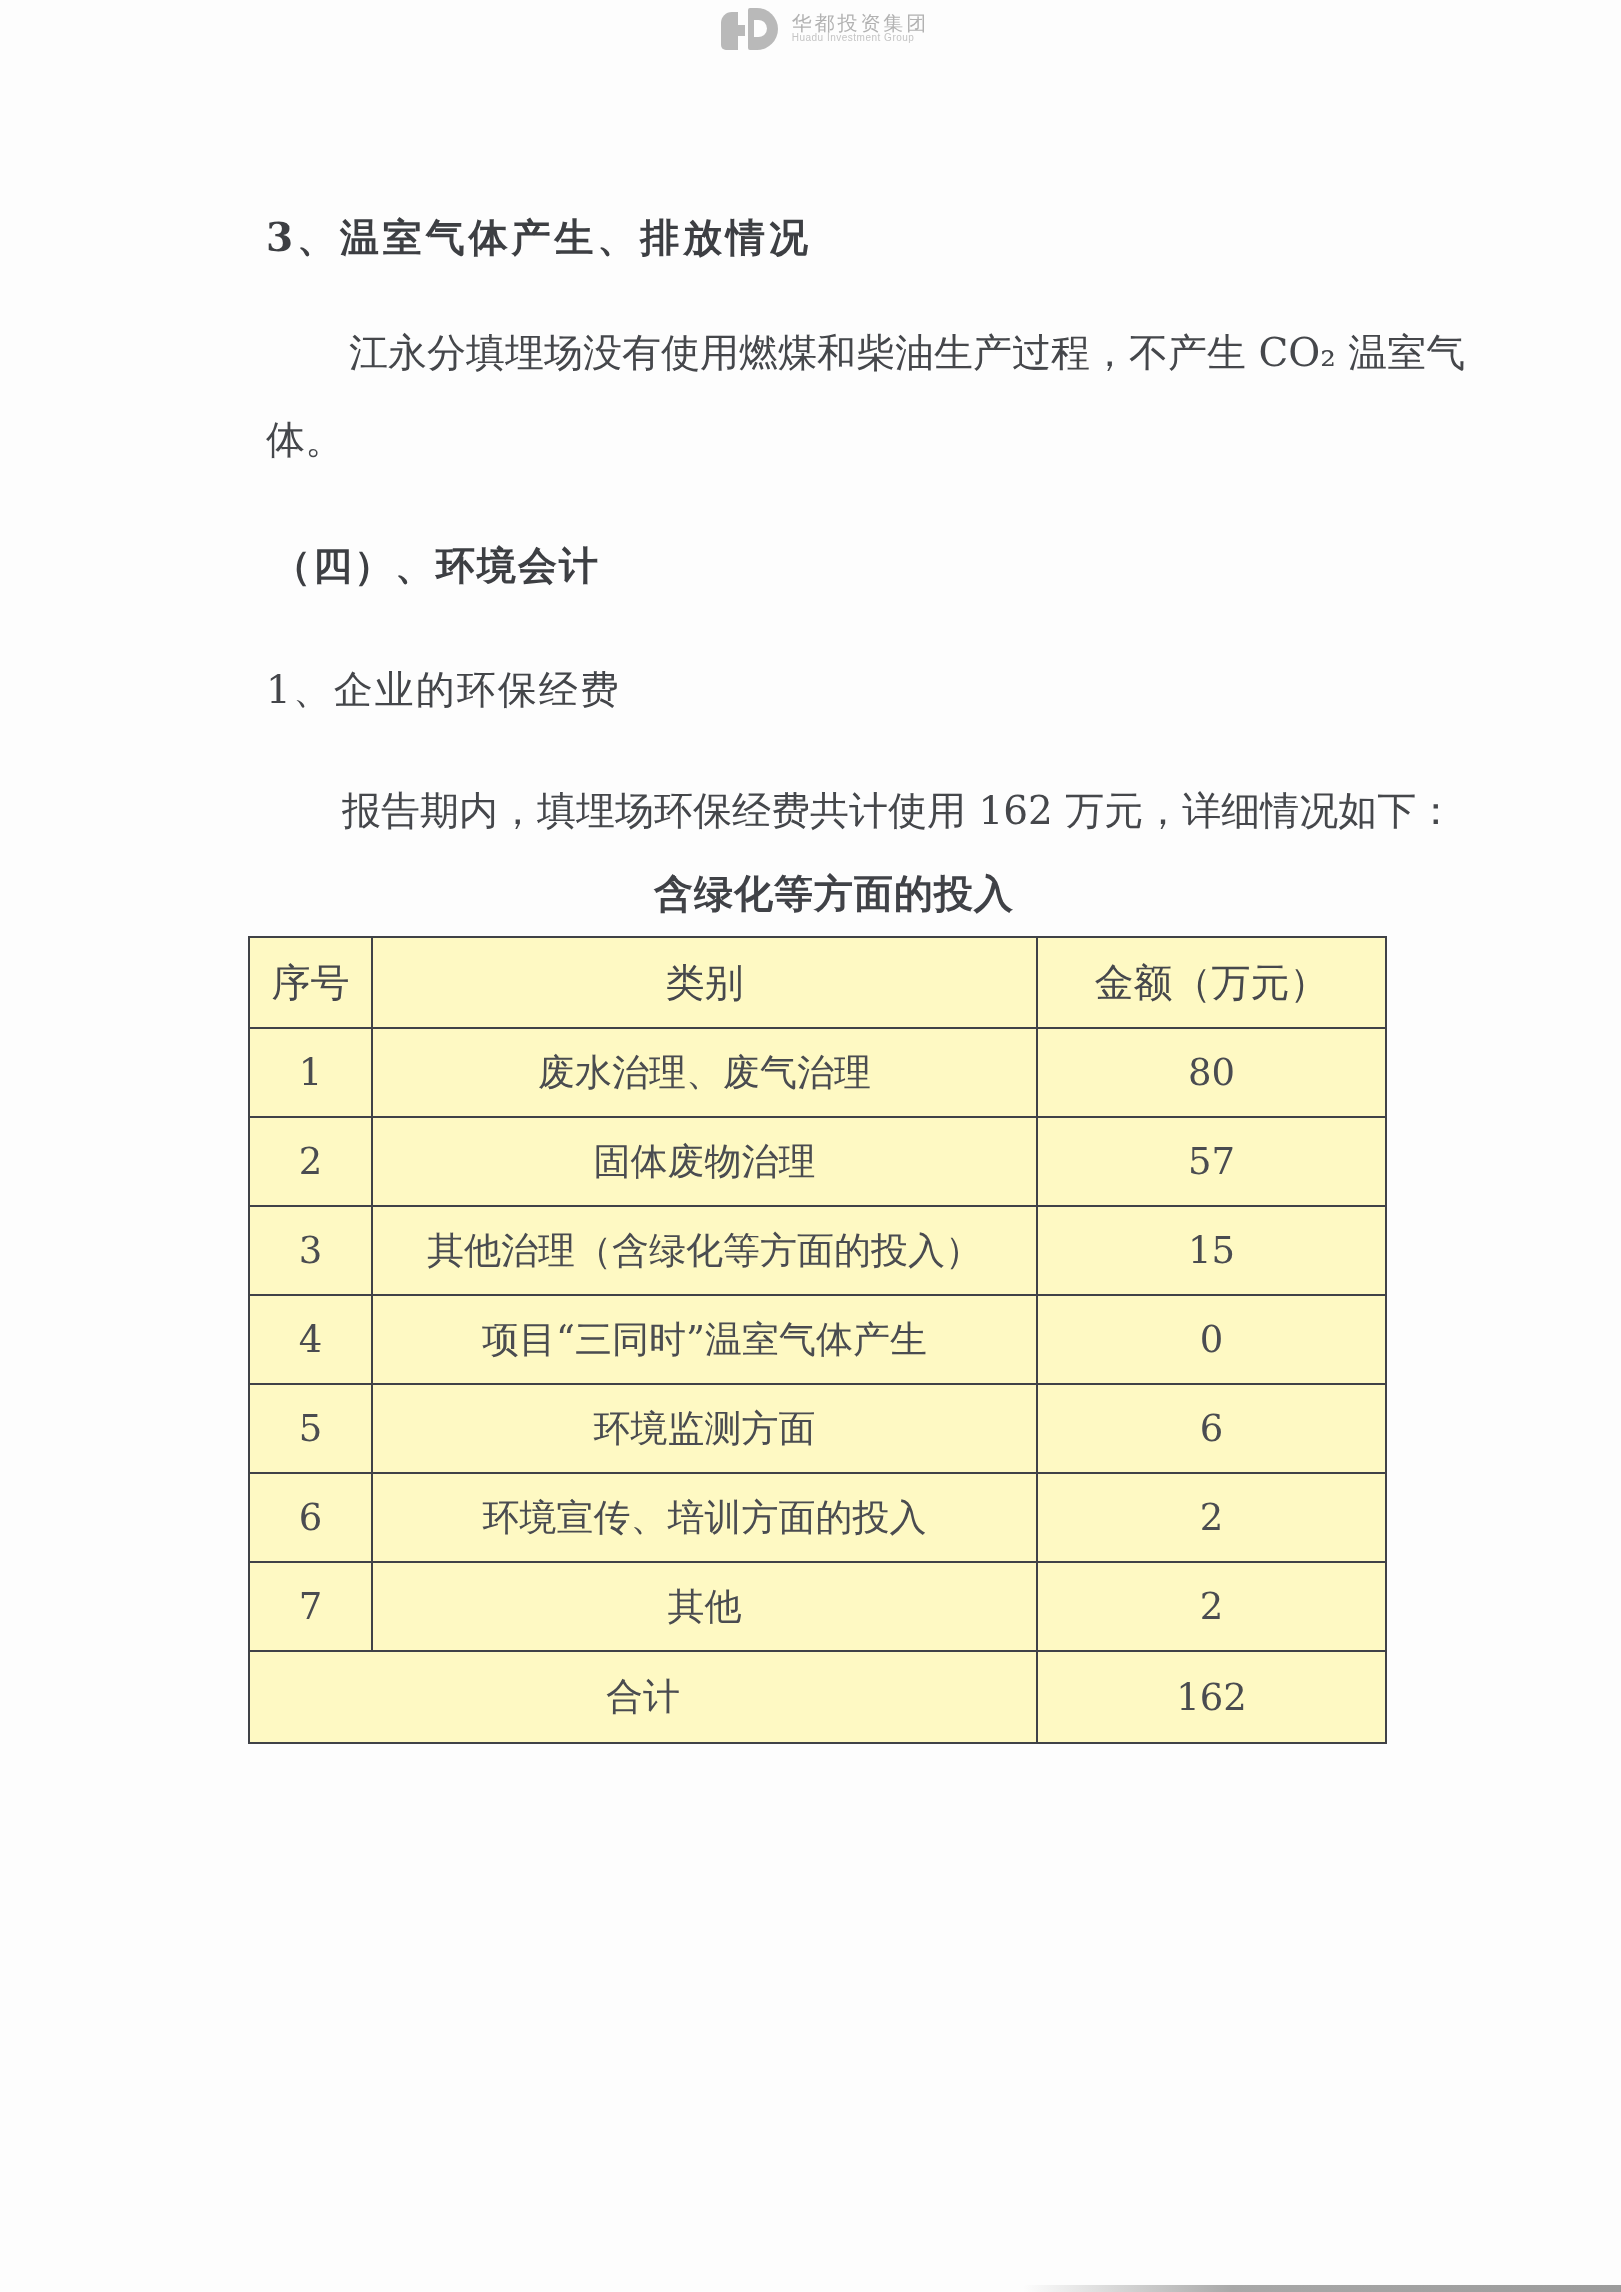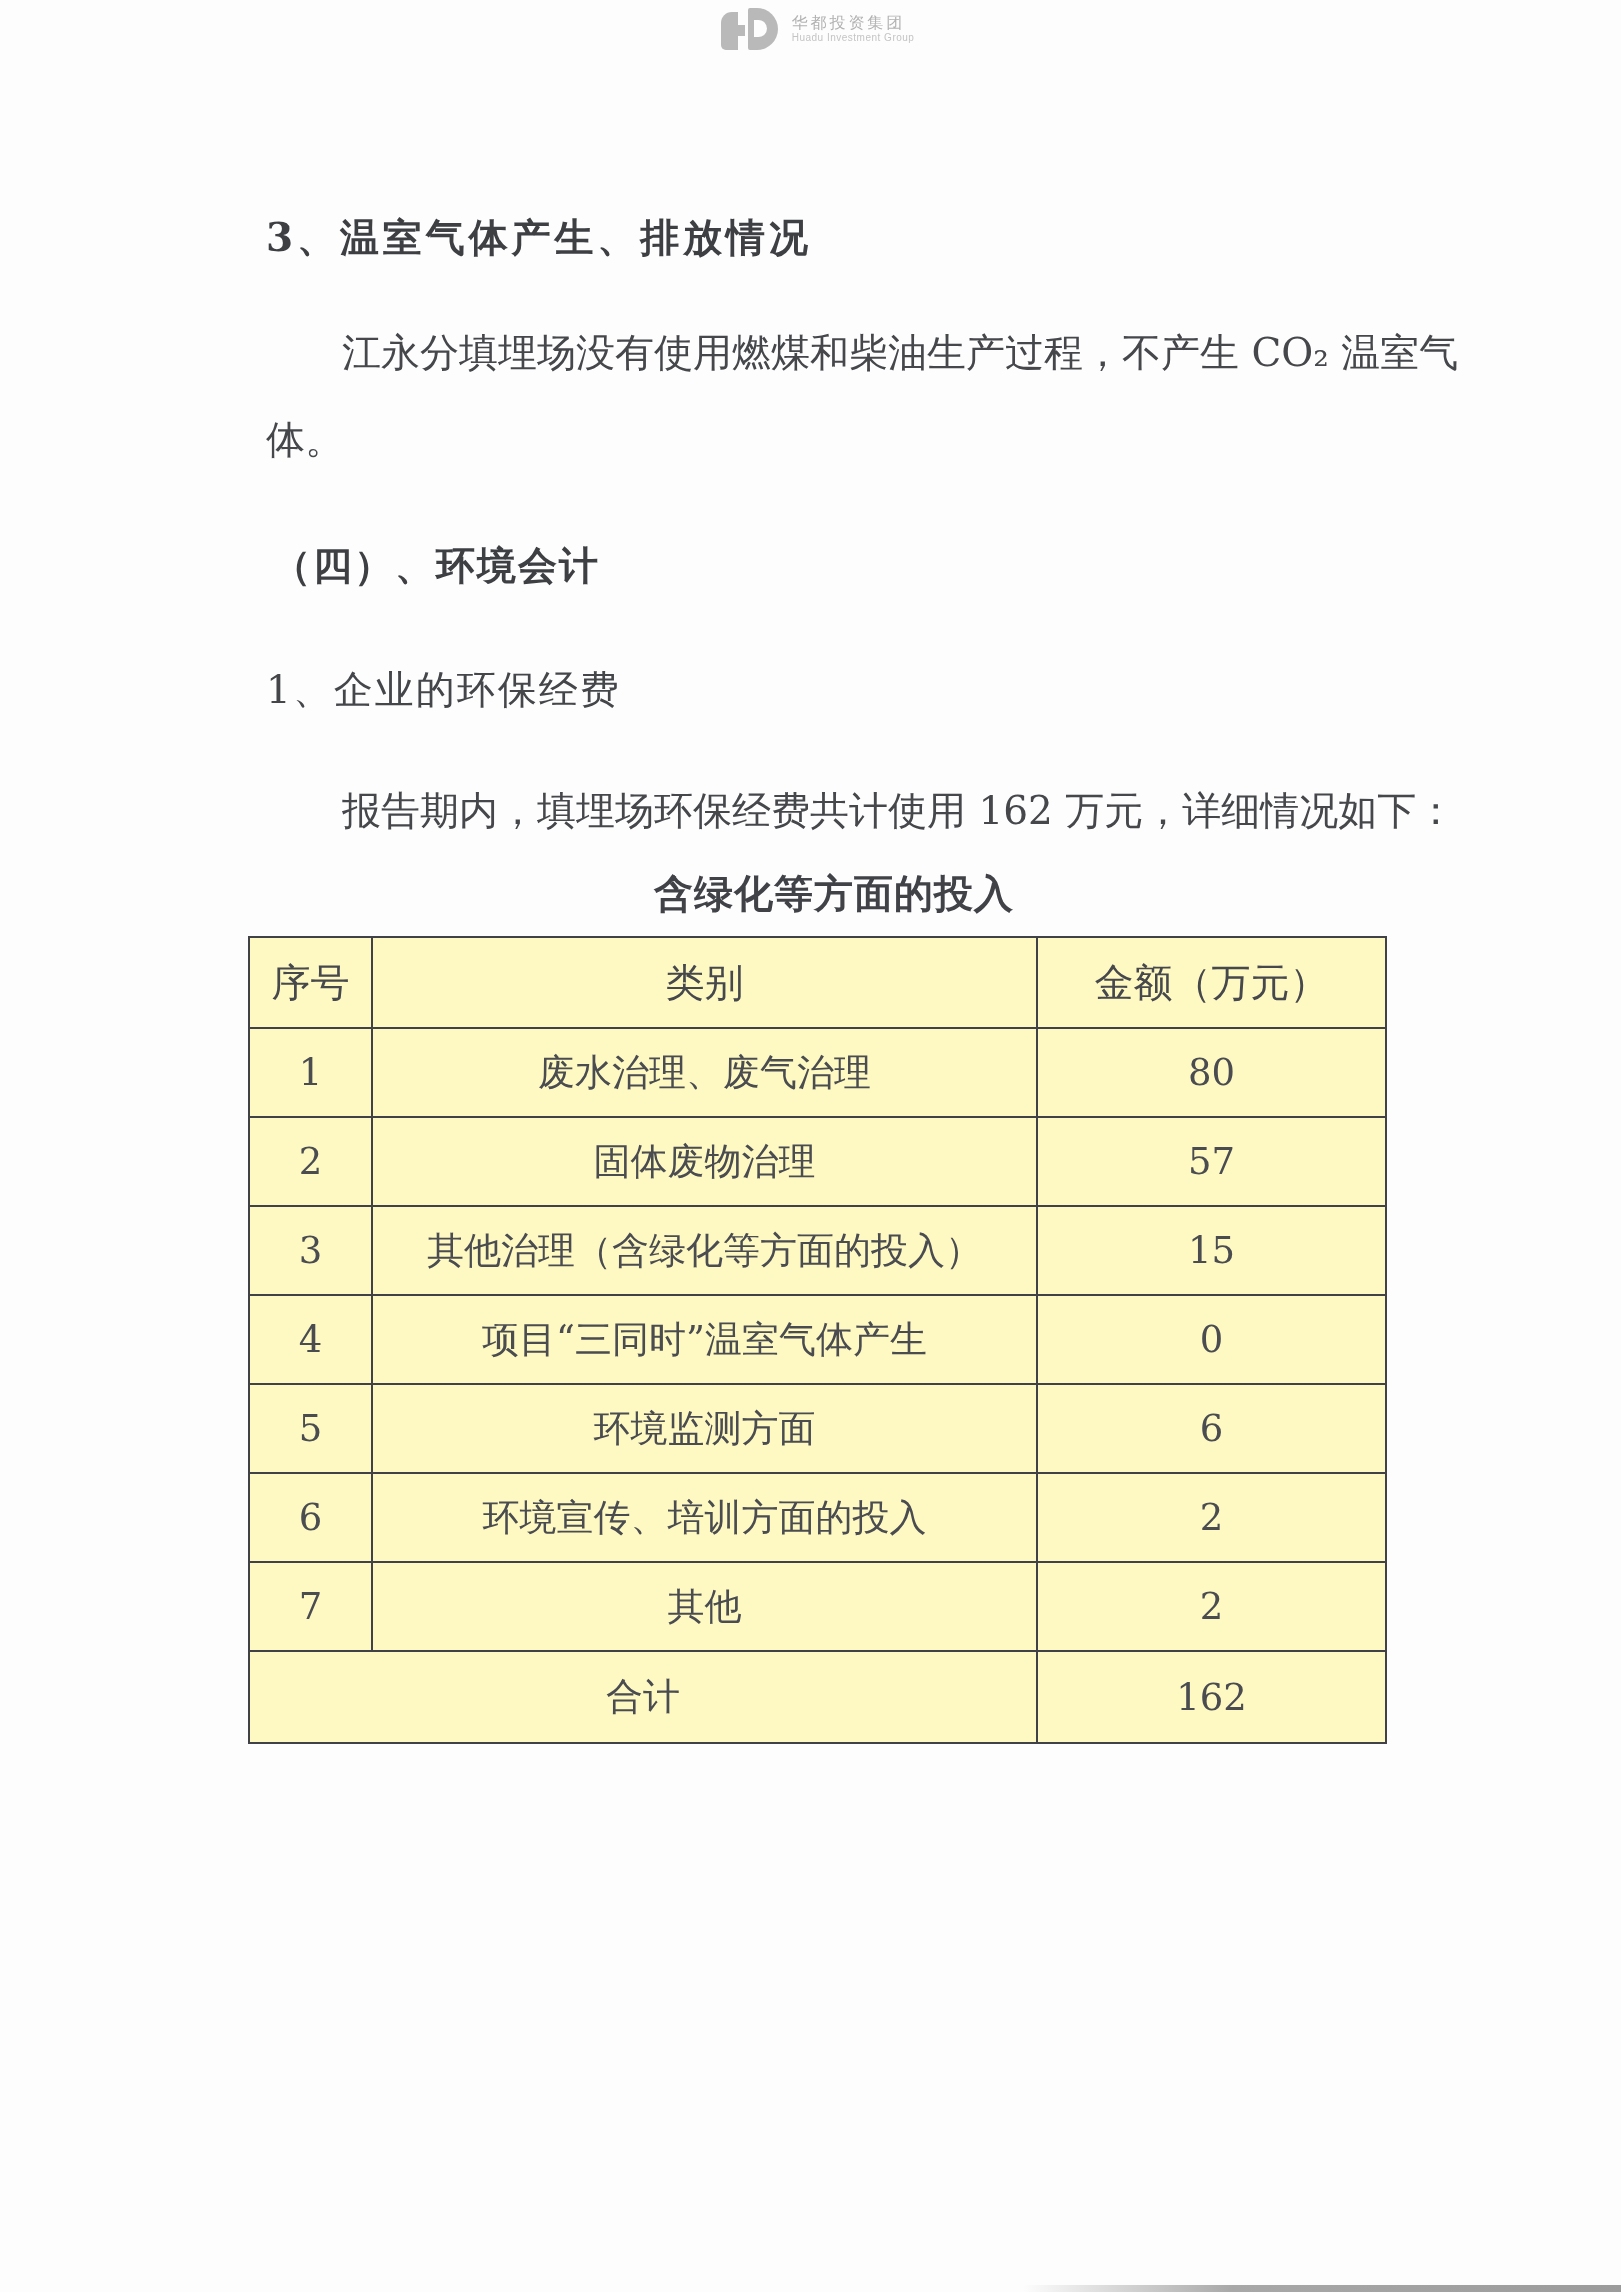--- a/index.html
+++ b/index.html
@@ -15,29 +15,29 @@
   }
 
   
   .logo { position:absolute; left:721px; top:7.8px; display:flex; align-items:flex-start; }
   .logo-mark { position:relative; width:57px; height:43px; margin-right:13.7px; }
   .logo-mark .stem  { position:absolute; left:0;  top:3.9px;  width:16.7px; height:38px; background:#b9b9b9; border-radius:10.8px 0 0 4.9px; }
   .logo-mark .cross { position:absolute; left:16.7px; top:17.6px; width:7.8px;  height:10.8px; background:#b9b9b9; }
   .logo-mark .dee   { position:absolute; left:26.5px; top:0;   width:30px; height:42px; background:#b9b9b9; border-radius:2px 21.6px 21.6px 2px; }
   .logo-mark .dee-hole { position:absolute; left:33px; top:12.7px; width:12.7px; height:16.7px; background:#fdfdfd; border-radius:0 8.8px 8.8px 0; }
   .logo-text { padding-top:5.9px; font-family:"Liberation Sans", sans-serif; }
-  .logo-zh { font-size:16px; letter-spacing:2.9px; color:#b2b2b2; line-height:18.6px; }
+  .logo-zh { font-size:20px; letter-spacing:2.9px; color:#b2b2b2; line-height:18.6px; }
   .logo-en { font-size:10px; letter-spacing:0.5px; color:#c4c4c4; line-height:12.7px; }
 
   
   .tblock { position:absolute; white-space:nowrap; }
   .h-bold { font-weight:700; color:#3d3f43; }
   .fs40 { font-size:39px; line-height:47px;margin-left:19px; }
   .heading3   { left:247px; top:214px; letter-spacing:3.9px; }
-  .para1-l1   { left:323px; top:329px; }
+  .para1-l1   { left:330px; top:329px; }
   .para1-l2   { left:247px; top:416px; }
   .heading4   { left:253px; top:542px; letter-spacing:2px; }
   .sub1       { left:247px; top:666px; letter-spacing:2px; color:#44464a; }
   .para2      { left:323px; top:787px; }
   .table-title{ left:248px; top:870px; width:1134px; text-align:center; white-space:nowrap;
                 font-weight:600; color:#404247; letter-spacing:1px; }
 
   
   .etable {
     position:absolute; left:248px; top:936px;

